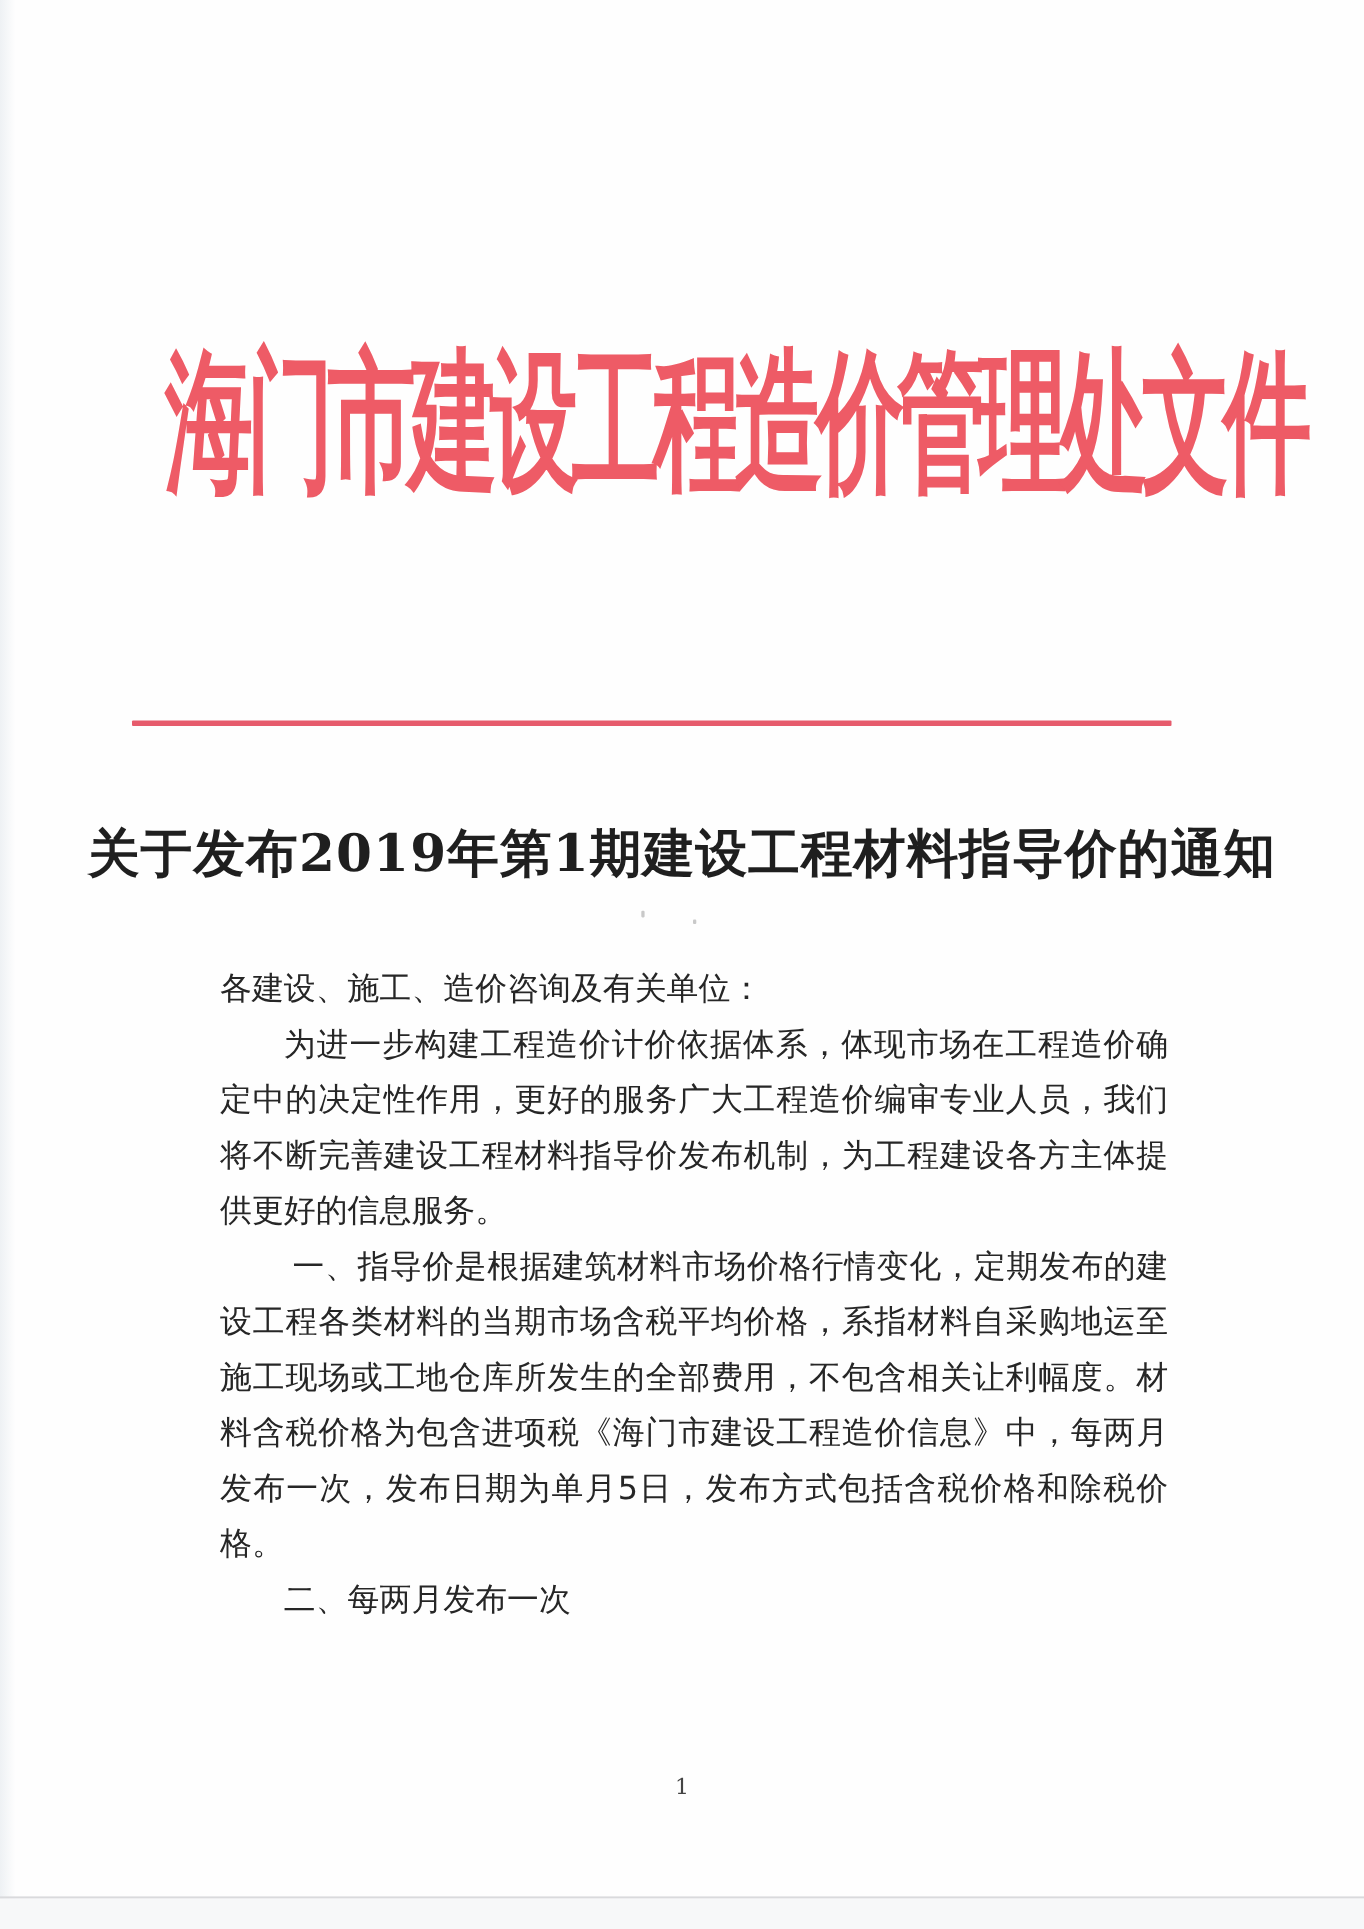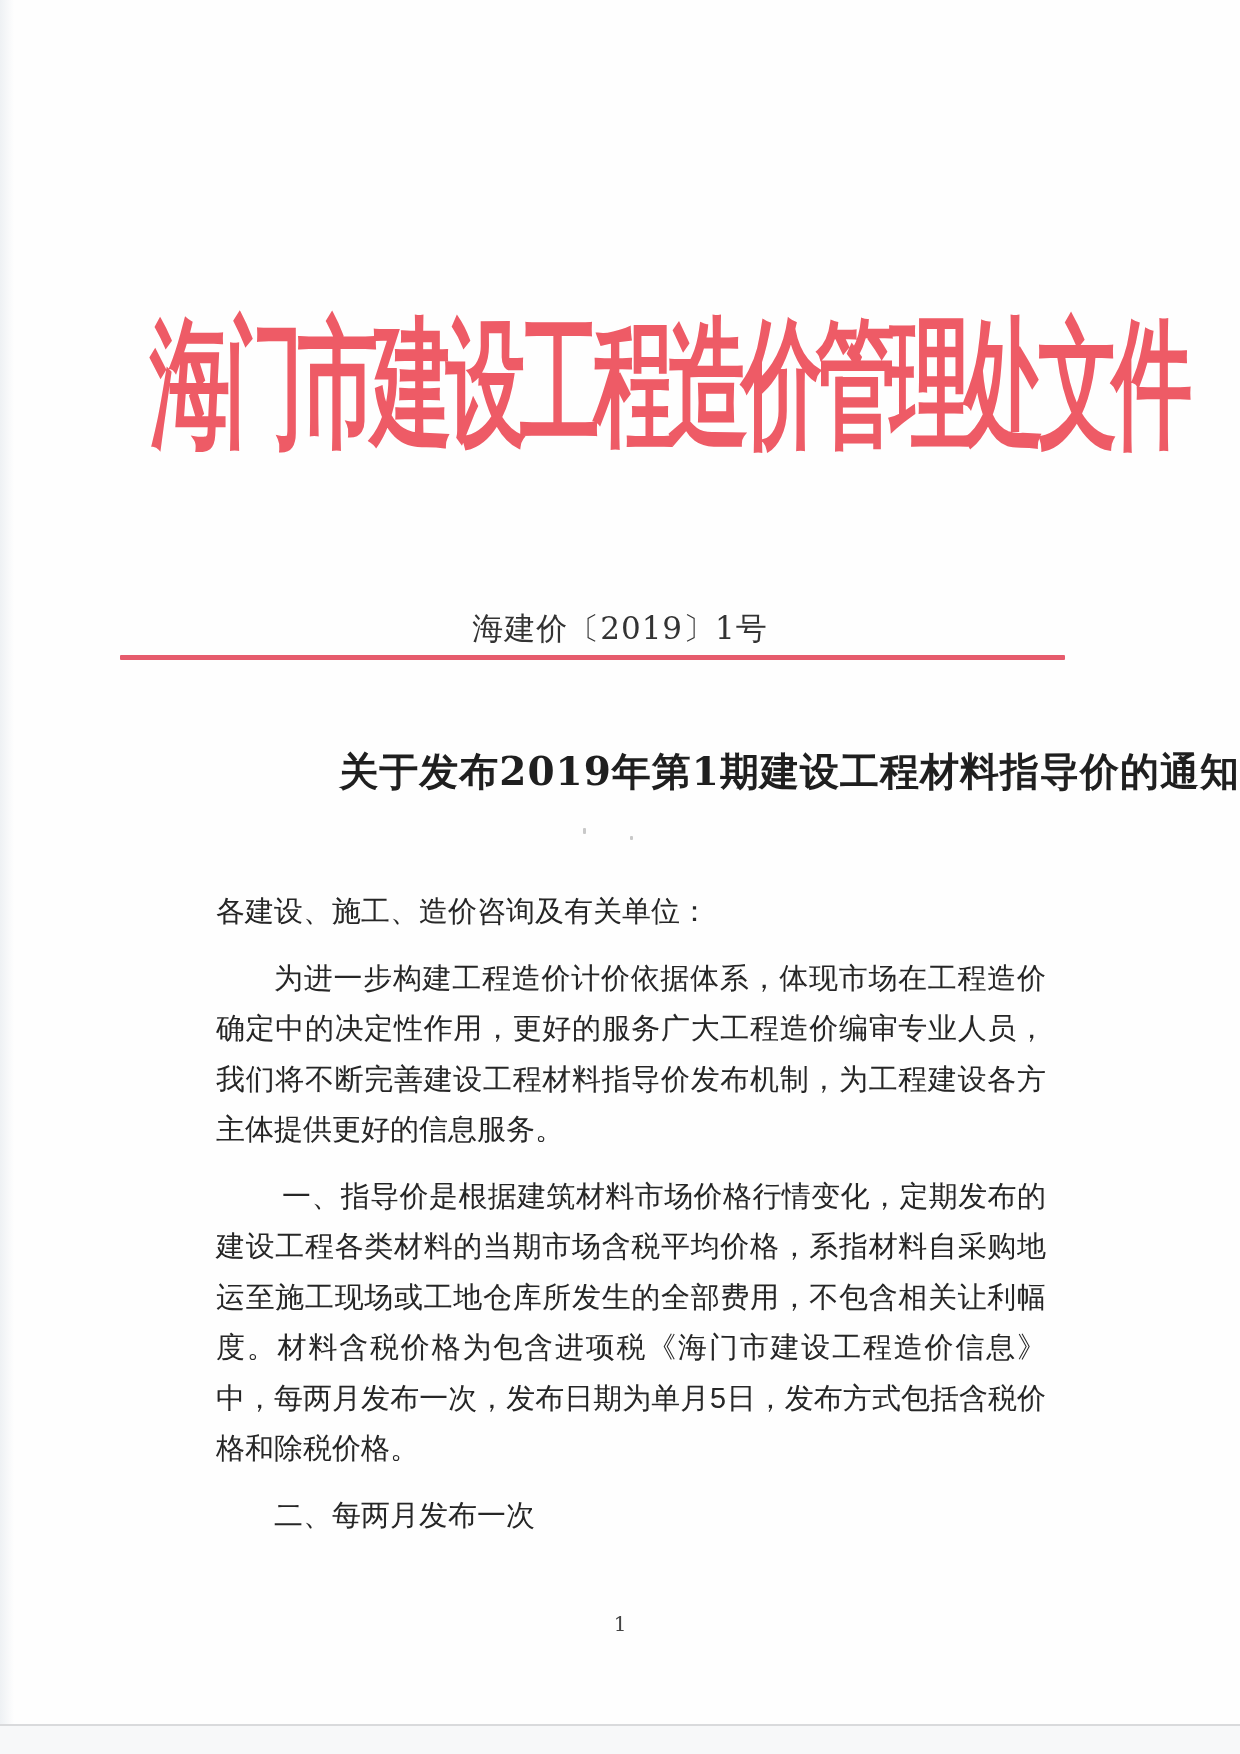--- a/index.html
+++ b/index.html
@@ -32,30 +32,30 @@
       position: absolute; left: 0; width: 1240px; top: 608px;
       text-align: center; font-size: 31px; color: #333; letter-spacing: 1px;
     }
     .red-rule {
       position: absolute; left: 120px; top: 655px; width: 945px; height: 5px;
       background: #e65b6c; border-radius: 1px;
     }
 
     .notice-title {
       position: absolute; left: 0; width: 1240px; top: 745px;
-      text-align: right; font-size: 39px; font-weight: bold; color: #1f1f1f;
+      text-align: center; font-size: 47px; font-weight: bold; color: #1f1f1f;
       letter-spacing: 1px;
     }
 
     .body-text {
       position: absolute; left: 200px; width: 862px; top: 873px;
       font-size: 29px; line-height: 50.5px; color: #262626;
       font-family: "DejaVu Sans", "Liberation Sans", sans-serif;
     }
-    .body-text p { margin: 16px; text-align: justify; text-align-last: left; font-family: Liberation Mono, monospace; }
+    .body-text p { margin: 0; text-align: justify; text-align-last: left; }
     .body-text .indent { text-indent: 58px; }
     .body-text .indent2 { text-indent: 66px; }
 
     .page-number {
       position: absolute; left: 0; width: 1240px; top: 1612px;
       text-align: center; font-size: 20px; color: #444;
     }
     .speck { position: absolute; width: 3px; height: 6px; background: #c9c9c9; border-radius: 1px; }
   </style>
 </head>
@@ -74,21 +74,20 @@
     <span>程</span>
     <span>造</span>
     <span>价</span>
     <span>管</span>
     <span>理</span>
     <span>处</span>
     <span>文</span>
     <span>件</span>
   </div>
 
-  <div class="doc-number">海建价〔2019〕1号</div>
   <div class="red-rule"></div>
 
   <div class="notice-title">关于发布2019年第1期建设工程材料指导价的通知</div>
 
   <div class="speck" style="left:583px; top:828px;"></div>
   <div class="speck" style="left:630px; top:836px; height:4px;"></div>
 
   <div class="body-text">
     <p>各建设、施工、造价咨询及有关单位：</p>
     <p class="indent">为进一步构建工程造价计价依据体系，体现市场在工程造价确定中的决定性作用，更好的服务广大工程造价编审专业人员，我们将不断完善建设工程材料指导价发布机制，为工程建设各方主体提供更好的信息服务。</p>

